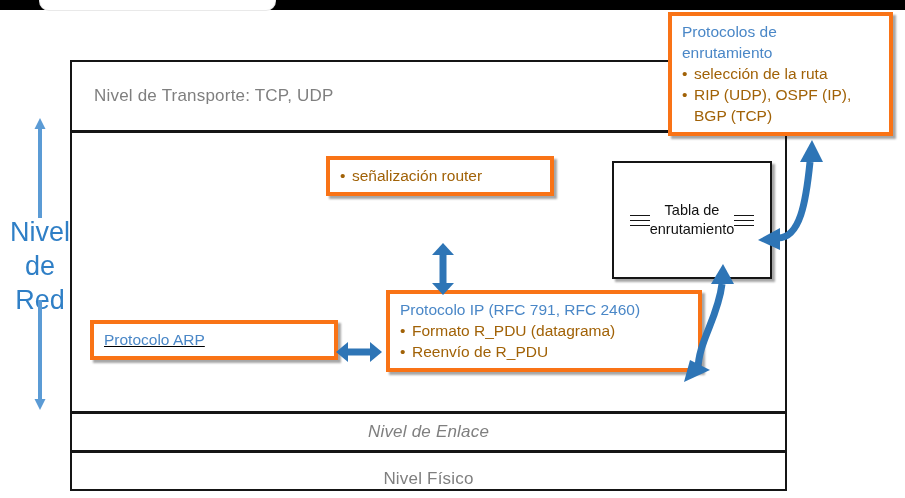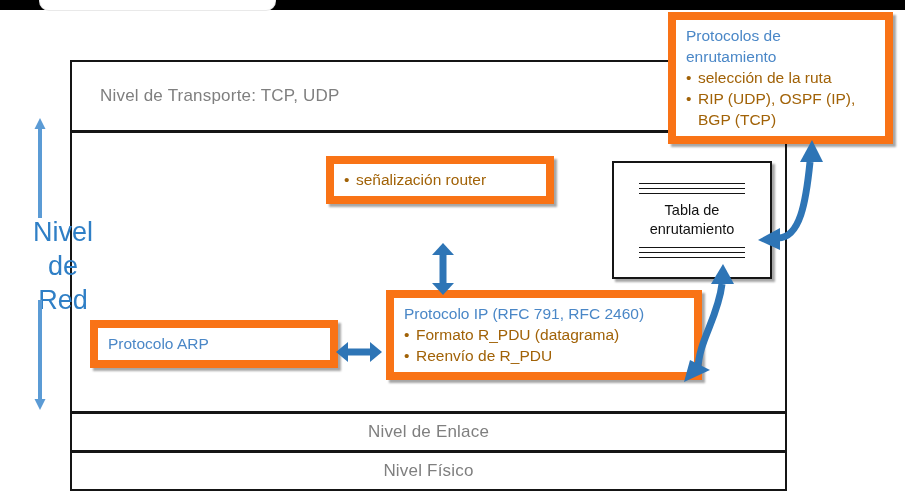--- a/index.html
+++ b/index.html
@@ -49,58 +49,56 @@
     font-size: 17px;
     letter-spacing: .2px;
     white-space: nowrap;
   }
   #layer-transporte {
     left: 70px; top: 60px; width: 717px; height: 72px;
     justify-content: flex-start;
   }
   #layer-transporte .layer-label {
     padding-left: 22px;
-    margin-left: 6px;
   }
   #layer-red {
     left: 70px; top: 131px; width: 717px; height: 282px;
   }
   #layer-enlace {
-    left: 70px; top: 412px; width: 717px; height: 40px;
+    left: 70px; top: 412px; width: 717px; height: 40px; font-style: italic;
   }
   #layer-fisico {
-    left: 70px; top: 451px; width: 717px; height: 40px;
+    left: 70px; top: 451px; width: 717px; height: 40px; align-items: flex-end;
   }
 
   
   #nivel-red-label {
     position: absolute;
     left: 0px; top: 215px;
     width: 80px;
     text-align: center;
     color: #2f7fc6;
     font-size: 27px;
     line-height: 34px;
-    margin-left: 23px;
   }
   .blue-axis-arrow {
     position: absolute;
     left: 34px;
     width: 12px;
     color: #5b9bd5;
   }
   #axis-arrow-up { top: 118px; height: 100px; }
   #axis-arrow-down { top: 300px; height: 110px; }
 
   
   .box {
     position: absolute;
     box-sizing: border-box;
     background: #ffffff;
-    border: 8px solid #f97316;
+    border: 4px solid #f97316;
     box-shadow: 3px 3px 2px rgba(0,0,0,.35);
     padding: 5px 10px 6px 10px;
   }
   .box-title {
     color: #4a87c7;
     font-size: 15.5px;
     line-height: 21px;
     white-space: pre-line;
   }
   .box ul {
@@ -119,33 +117,33 @@
   .box li::before {
     content: "\2022";
     position: absolute;
     left: 0;
     top: 0;
   }
 
   #box-enrutamiento { left: 668px; top: 12px; width: 225px; }
   #box-icmp { left: 326px; top: 156px; width: 228px; }
   #box-ip { left: 386px; top: 290px; width: 316px; }
-  #box-arp { left: 90px; top: 320px; width: 248px; }
+  #box-arp { left: 90px; top: 320px; width: 248px; text-decoration: underline; }
 
   
   #doc-tabla {
     position: absolute;
     left: 612px; top: 161px;
     width: 160px; height: 118px;
     box-sizing: border-box;
     background: #ffffff;
     border: 2px solid #151515;
     box-shadow: 3px 3px 2px rgba(0,0,0,.35);
     display: flex;
-    flex-direction: column;
+    flex-direction: row;
     align-items: center;
     justify-content: center;
     padding: 6px 16px;
   }
   .doc-rules {
     width: 106px;
     display: flex;
     flex-direction: column;
     gap: 4px;
   }

